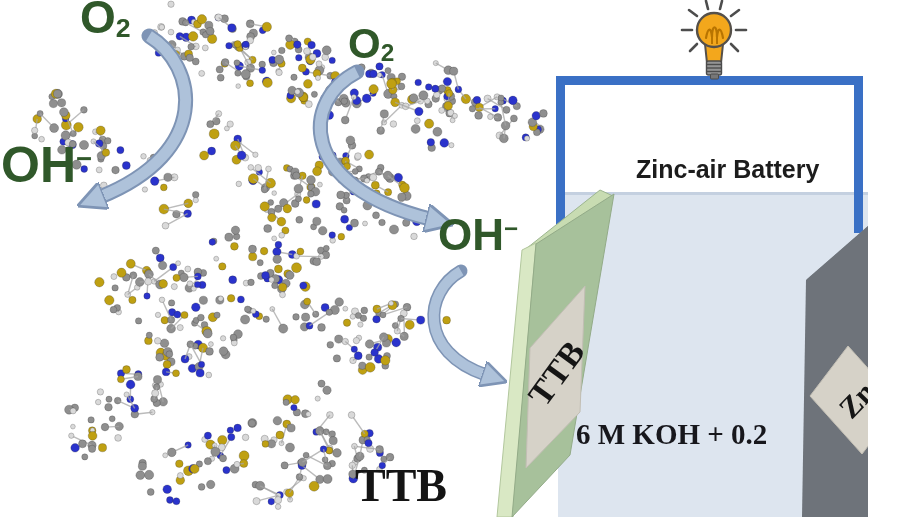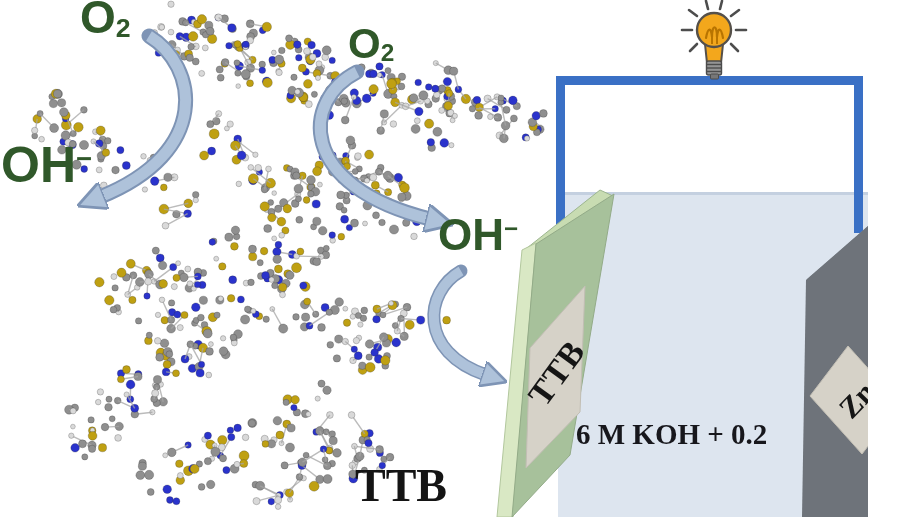--- a/index.html
+++ b/index.html
@@ -1087,20 +1087,21 @@
   <div class="lbl chem o2-top"><span>O</span><sub>2</sub></div>
 
   <div class="lbl chem o2-mid"><span>O</span><sub>2</sub></div>
 
   <div class="lbl chem oh-left"><span>OH</span><sup>−</sup></div>
 
   <div class="lbl chem oh-mid"><span>OH</span><sup>−</sup></div>
 
   <div class="lbl ttb-big">TTB</div>
 
+  <div class="lbl battery-title">Zinc-air Battery</div>
 
   <div class="electrolyte-label"><span>6 M KOH + 0.2</span><br></div>
 
   <div class="panel-label ttb-panel-label">TTB</div>
 
   <div class="panel-label zn-panel-label">Zn</div>
 
 </div>
 
 </body></html>

